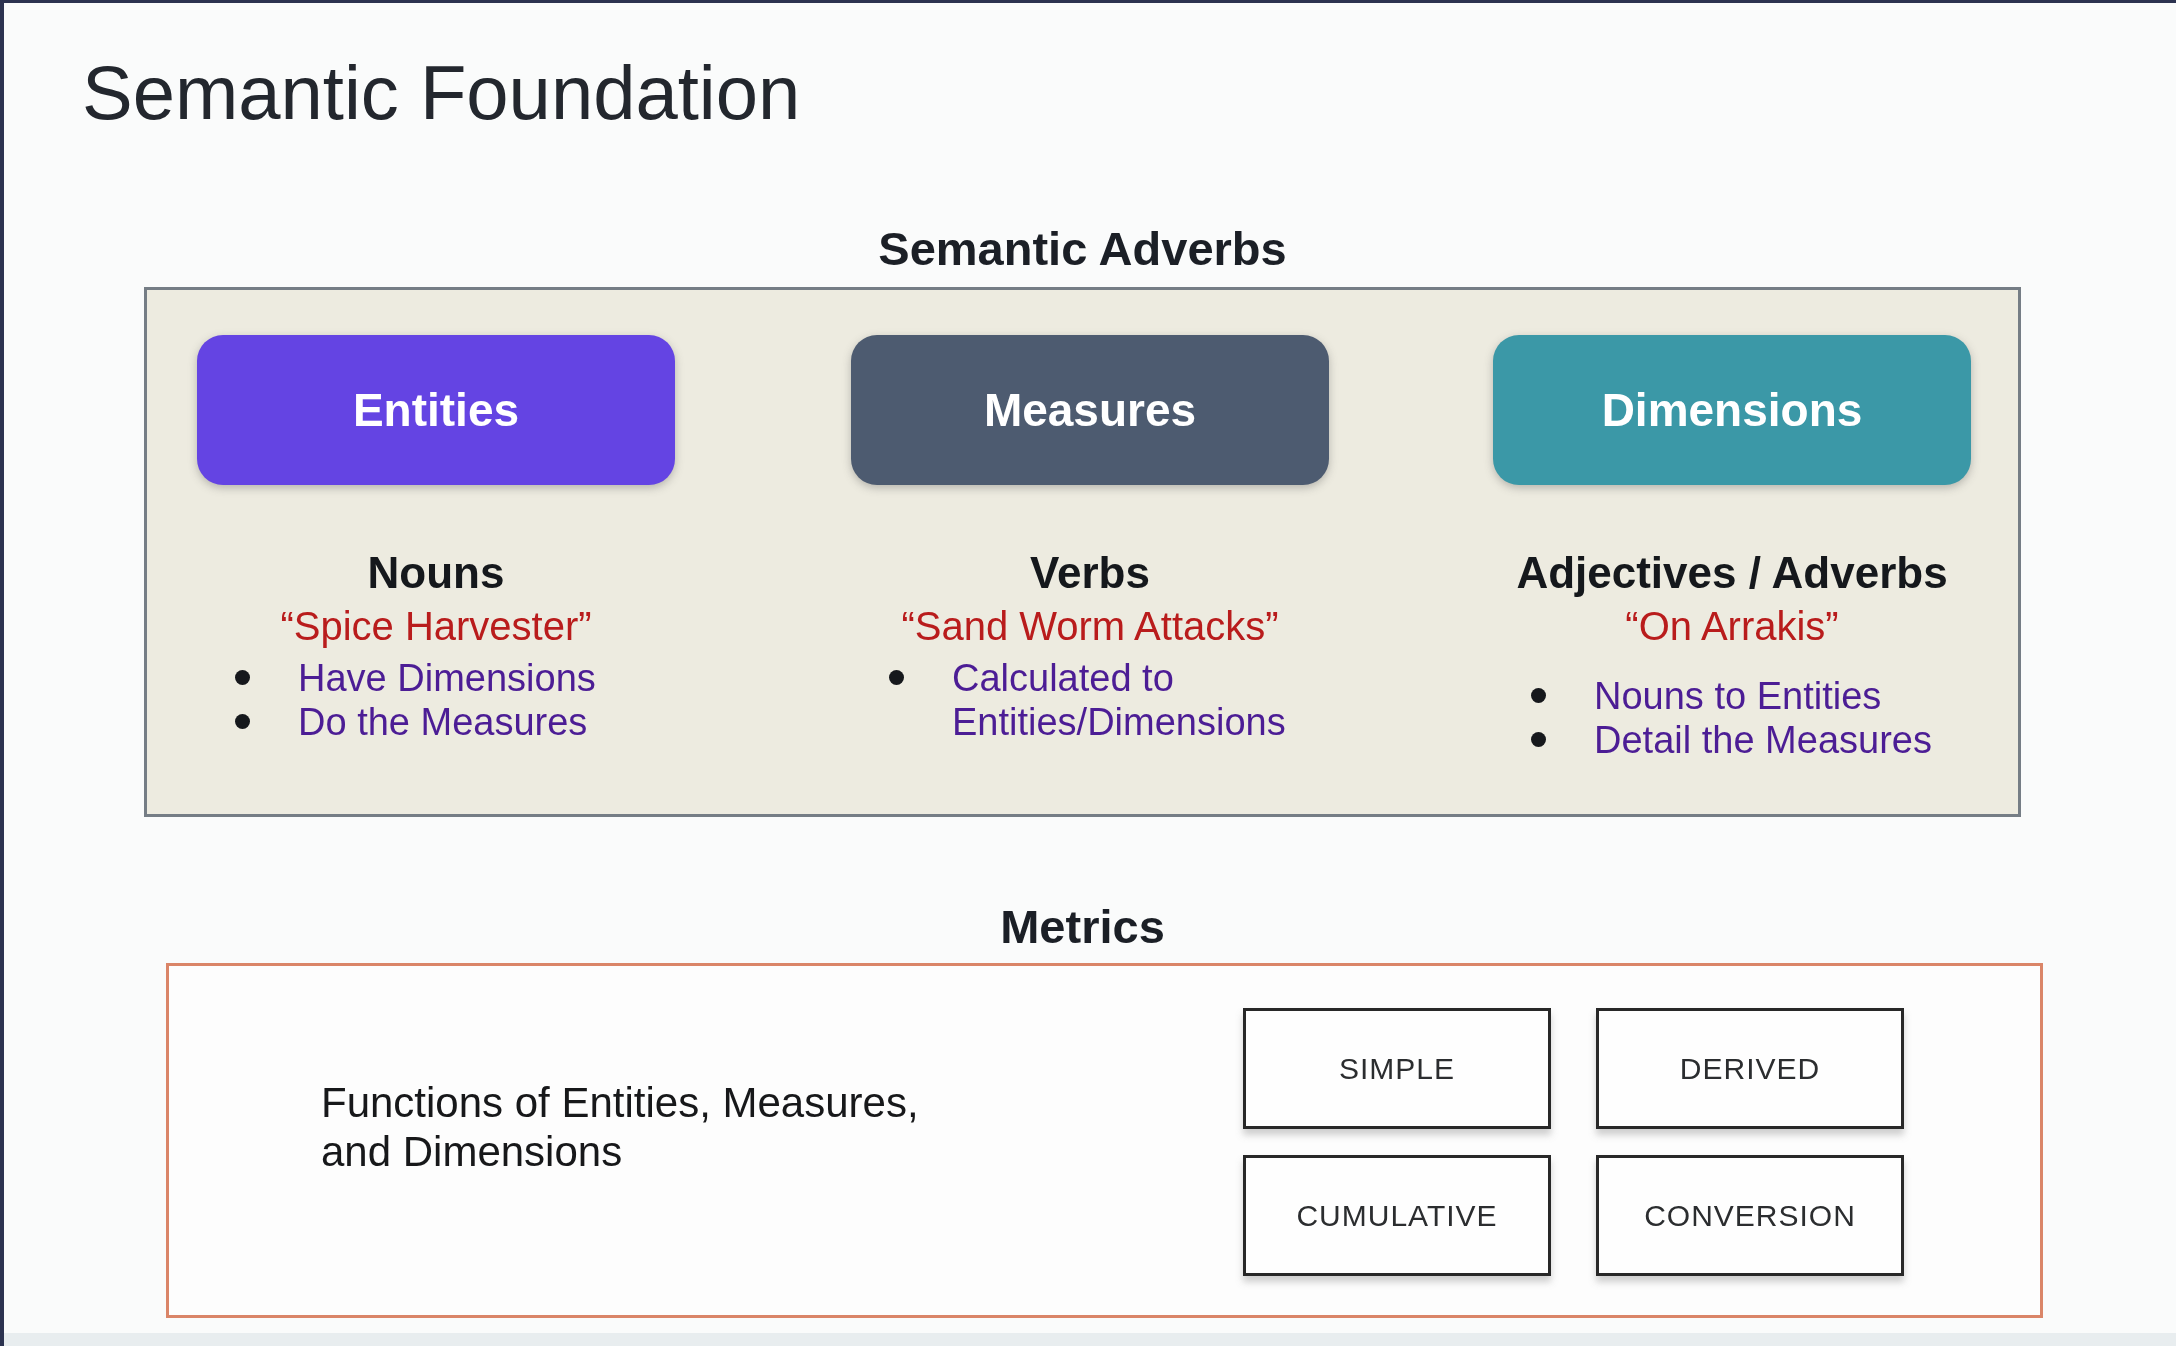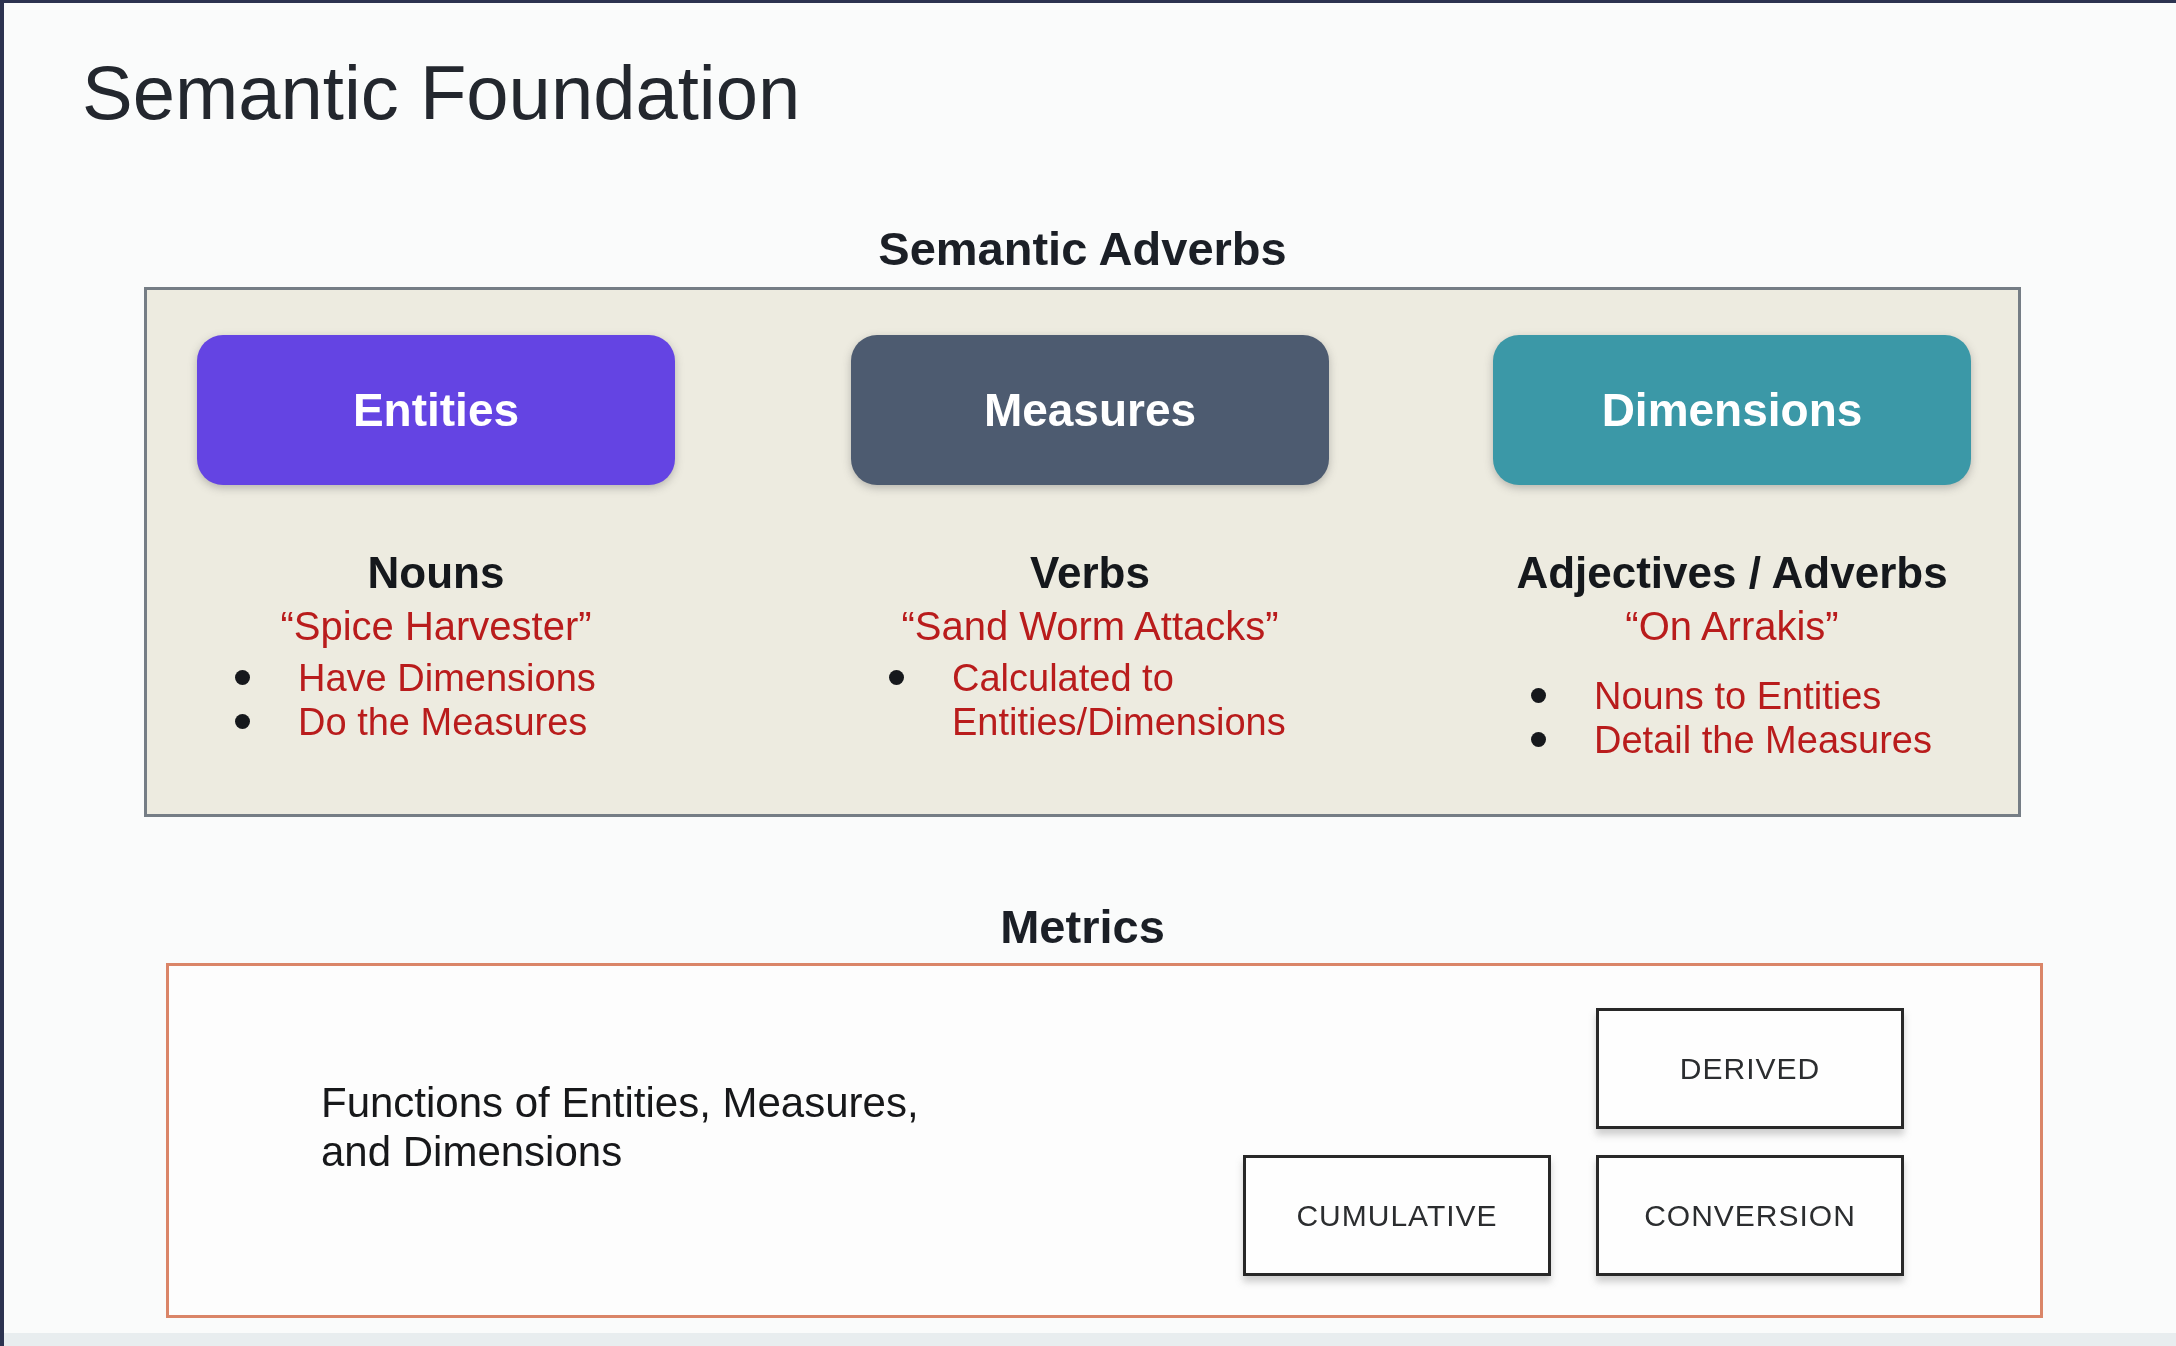--- a/index.html
+++ b/index.html
@@ -33,21 +33,21 @@
   .colhead { position:absolute; top:258px; width:100%; text-align:center;
     font-size:44px; font-weight:bold; color:#15181c; }
   .colquote { position:absolute; top:314px; width:100%; text-align:center;
     font-size:40px; color:#b91c1c; }
 
   .collist { position:absolute; top:366px; left:0; right:0; }
   .c2 .collist { top:384px; }
   .li { display:flex; align-items:flex-start; }
   .dot { flex:0 0 15px; width:15px; height:15px; border-radius:50%; background:#16181c;
     margin:14px 48px 0 38px; }
-  .litext { font-size:38px; line-height:44px; color:#b91c1c; }
+  .litext { font-size:38px; line-height:44px; color:#4c1d95; }
   .c1 .litext { max-width:312px; }
 
   .metrics-box { position:absolute; left:140px; top:960px; width:1877px; height:355px;
     border:3px solid #da8568; box-sizing:border-box; background:#fdfdfd; }
   .functions { position:absolute; left:152px; top:112px; font-size:42px; line-height:49px; color:#17181a; }
 
   .mbox { position:absolute; width:308px; height:121px; background:#fefefe;
     border:3px solid #282828; box-sizing:border-box;
     display:flex; align-items:center; justify-content:center;
     font-size:30px; letter-spacing:1px; color:#2b2d2f;
@@ -113,19 +113,20 @@
 
   <div class="section-heading metrics-heading">Metrics</div>
 
   <div class="metrics-box" style="border-color: rgb(218, 133, 104); margin-left: 22px;">
 
     <div class="functions">
       <span>Functions of Entities, Measures,</span><br>
       <span>and Dimensions</span>
     </div>
 
+    <div class="mbox m0">SIMPLE</div>
     <div class="mbox m1">DERIVED</div>
     <div class="mbox m2">CUMULATIVE</div>
     <div class="mbox m3">CONVERSION</div>
   </div>
 
   <div class="bottom-strip"></div>
 </div>
 
 </body></html>

